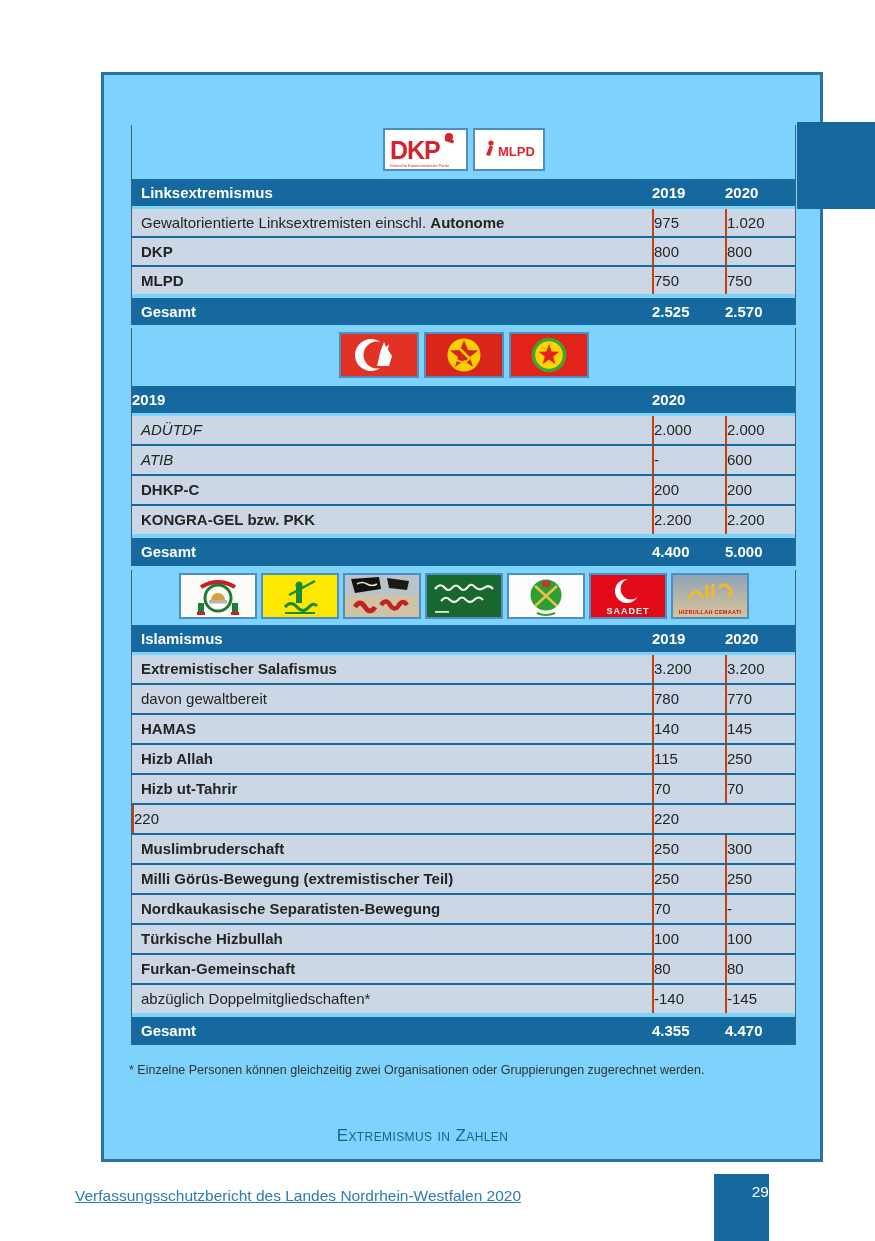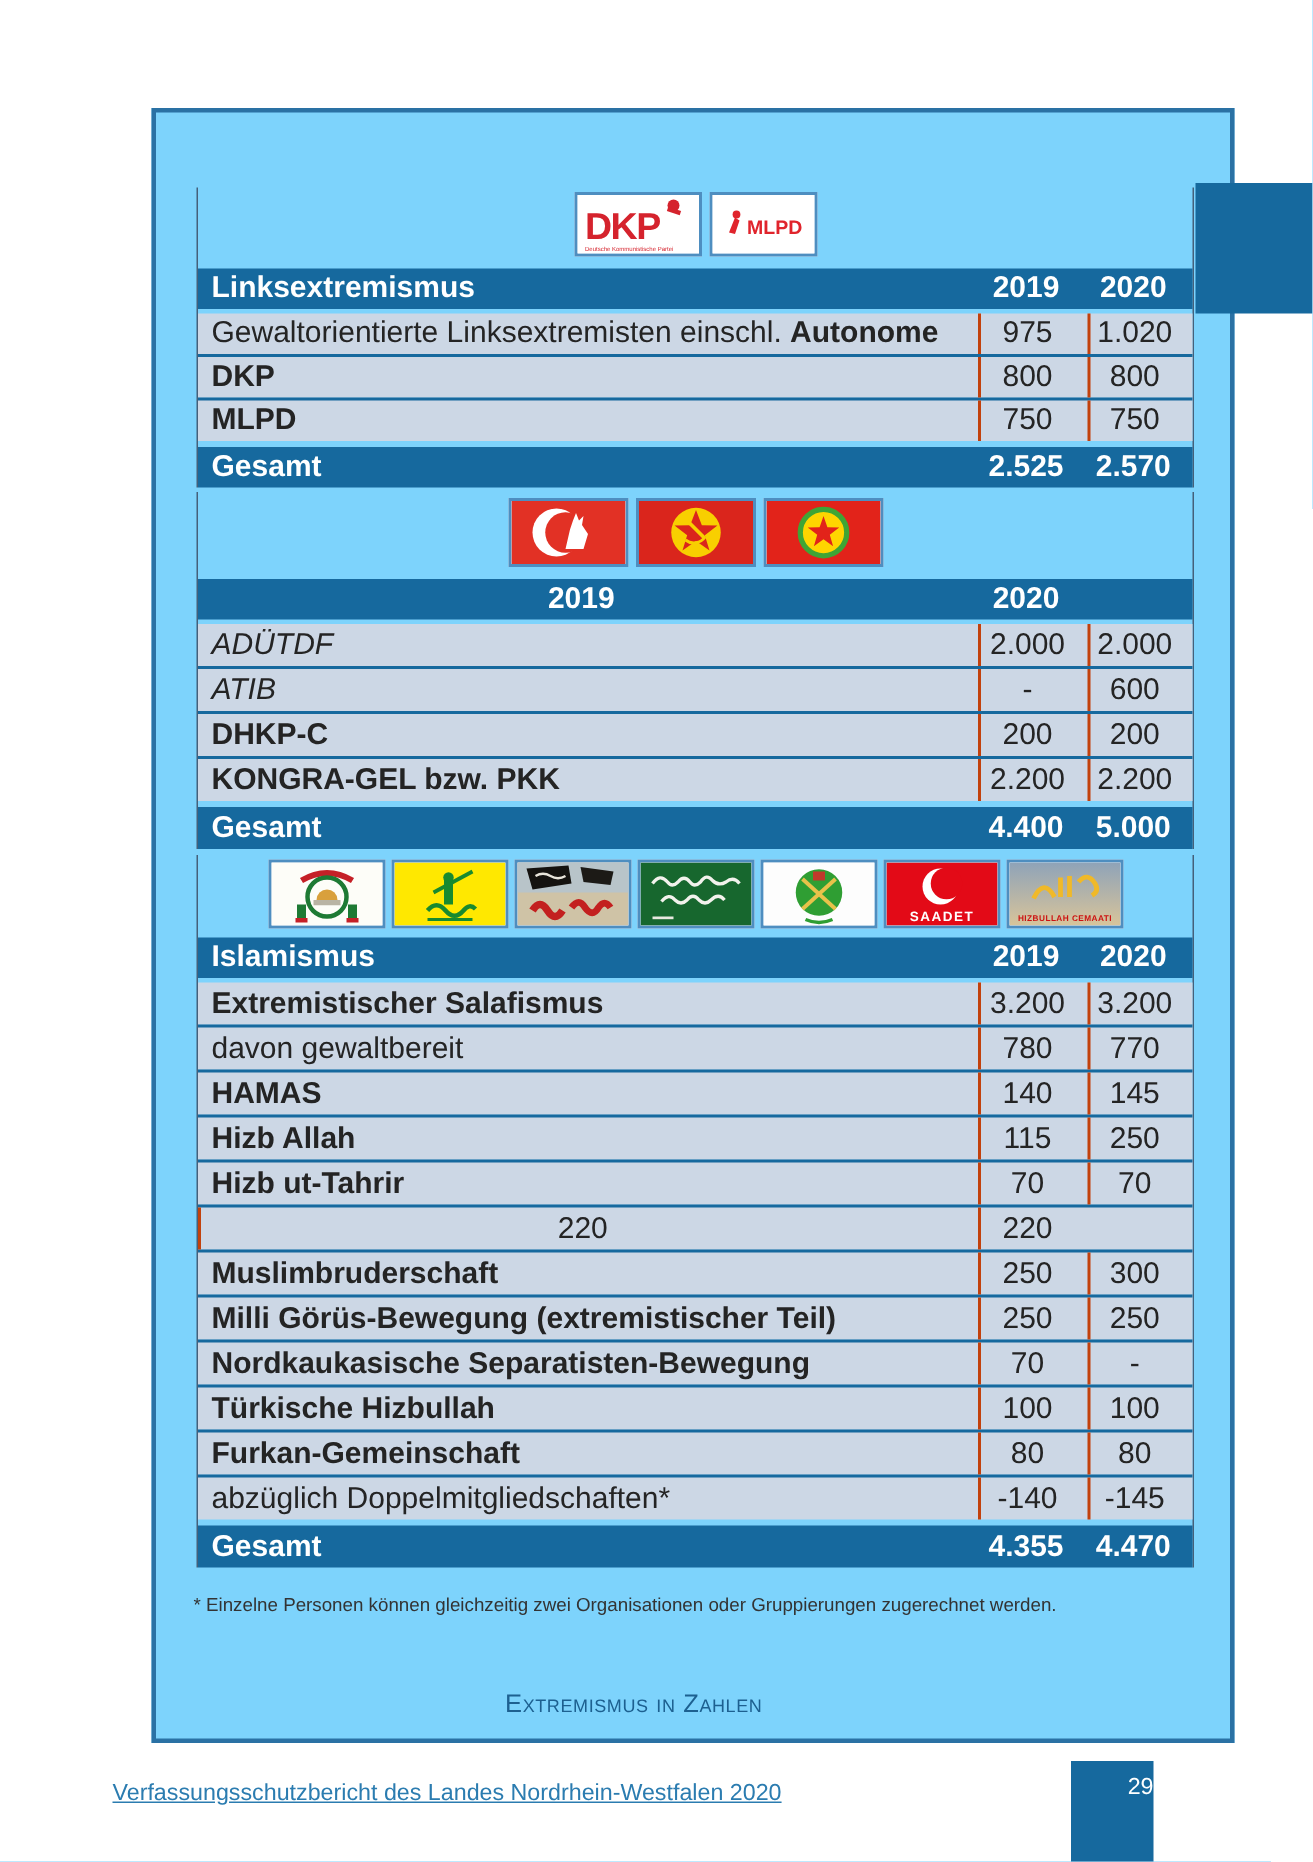--- a/index.html
+++ b/index.html
@@ -23,32 +23,32 @@
   .sec2{top:253px;}
   .sec3{top:495px;}
 
   .logo-row{display:flex;justify-content:center;align-items:flex-start;gap:5px;}
   .sec1 .logo-row{height:51px;padding-top:3px;}
   .sec2 .logo-row{height:54px;padding-top:4px;}
   .sec3 .logo-row{height:52px;padding-top:3px;gap:4px;}
   .logo{border:2px solid #4e8ec0;background:#fff;line-height:0;}
   .logo svg{display:block;}
 
-  .table{font-size:20px;}
+  .table{font-size:15px;}
   .trow{display:grid;grid-template-columns:520px 73px 70px;}
   .row-head,.row-total{background:#16699e;color:#fff;font-weight:bold;}
   .row-head{height:27px;line-height:27px;margin-bottom:3px;}
   .row-total{margin-top:4px;height:28px;line-height:28px;}
   .sec1 .row-total{height:27px;line-height:27px;}
   .row-data{background:#ccd7e5;color:#242424;height:28px;line-height:28px;}
   .sec1 .row-data{height:27px;line-height:27px;}
   .row-data + .row-data{border-top:2px solid #16699e;}
   .row-data .num{border-left:2px solid #c2410c;}
   .c.label{padding-left:9px;text-align:left;white-space:nowrap;overflow:hidden;}
-  .c.num{padding-right:9px;text-align:center;}
+  .c.num{padding-right:9px;text-align:left;}
   .row-data.bold .lbl{font-weight:bold;}
   .row-data.italic .lbl{font-style:italic;}
   .row-data .lbl-b{font-weight:bold;}
 
   .footnote{position:absolute;left:25px;top:988px;font-size:12.5px;color:#333333;}
   .kicker{
     position:absolute;left:0;top:1051px;width:637px;text-align:center;
     font-variant:small-caps;letter-spacing:.4px;color:#1d6090;font-size:17px;
   }
 </style>

